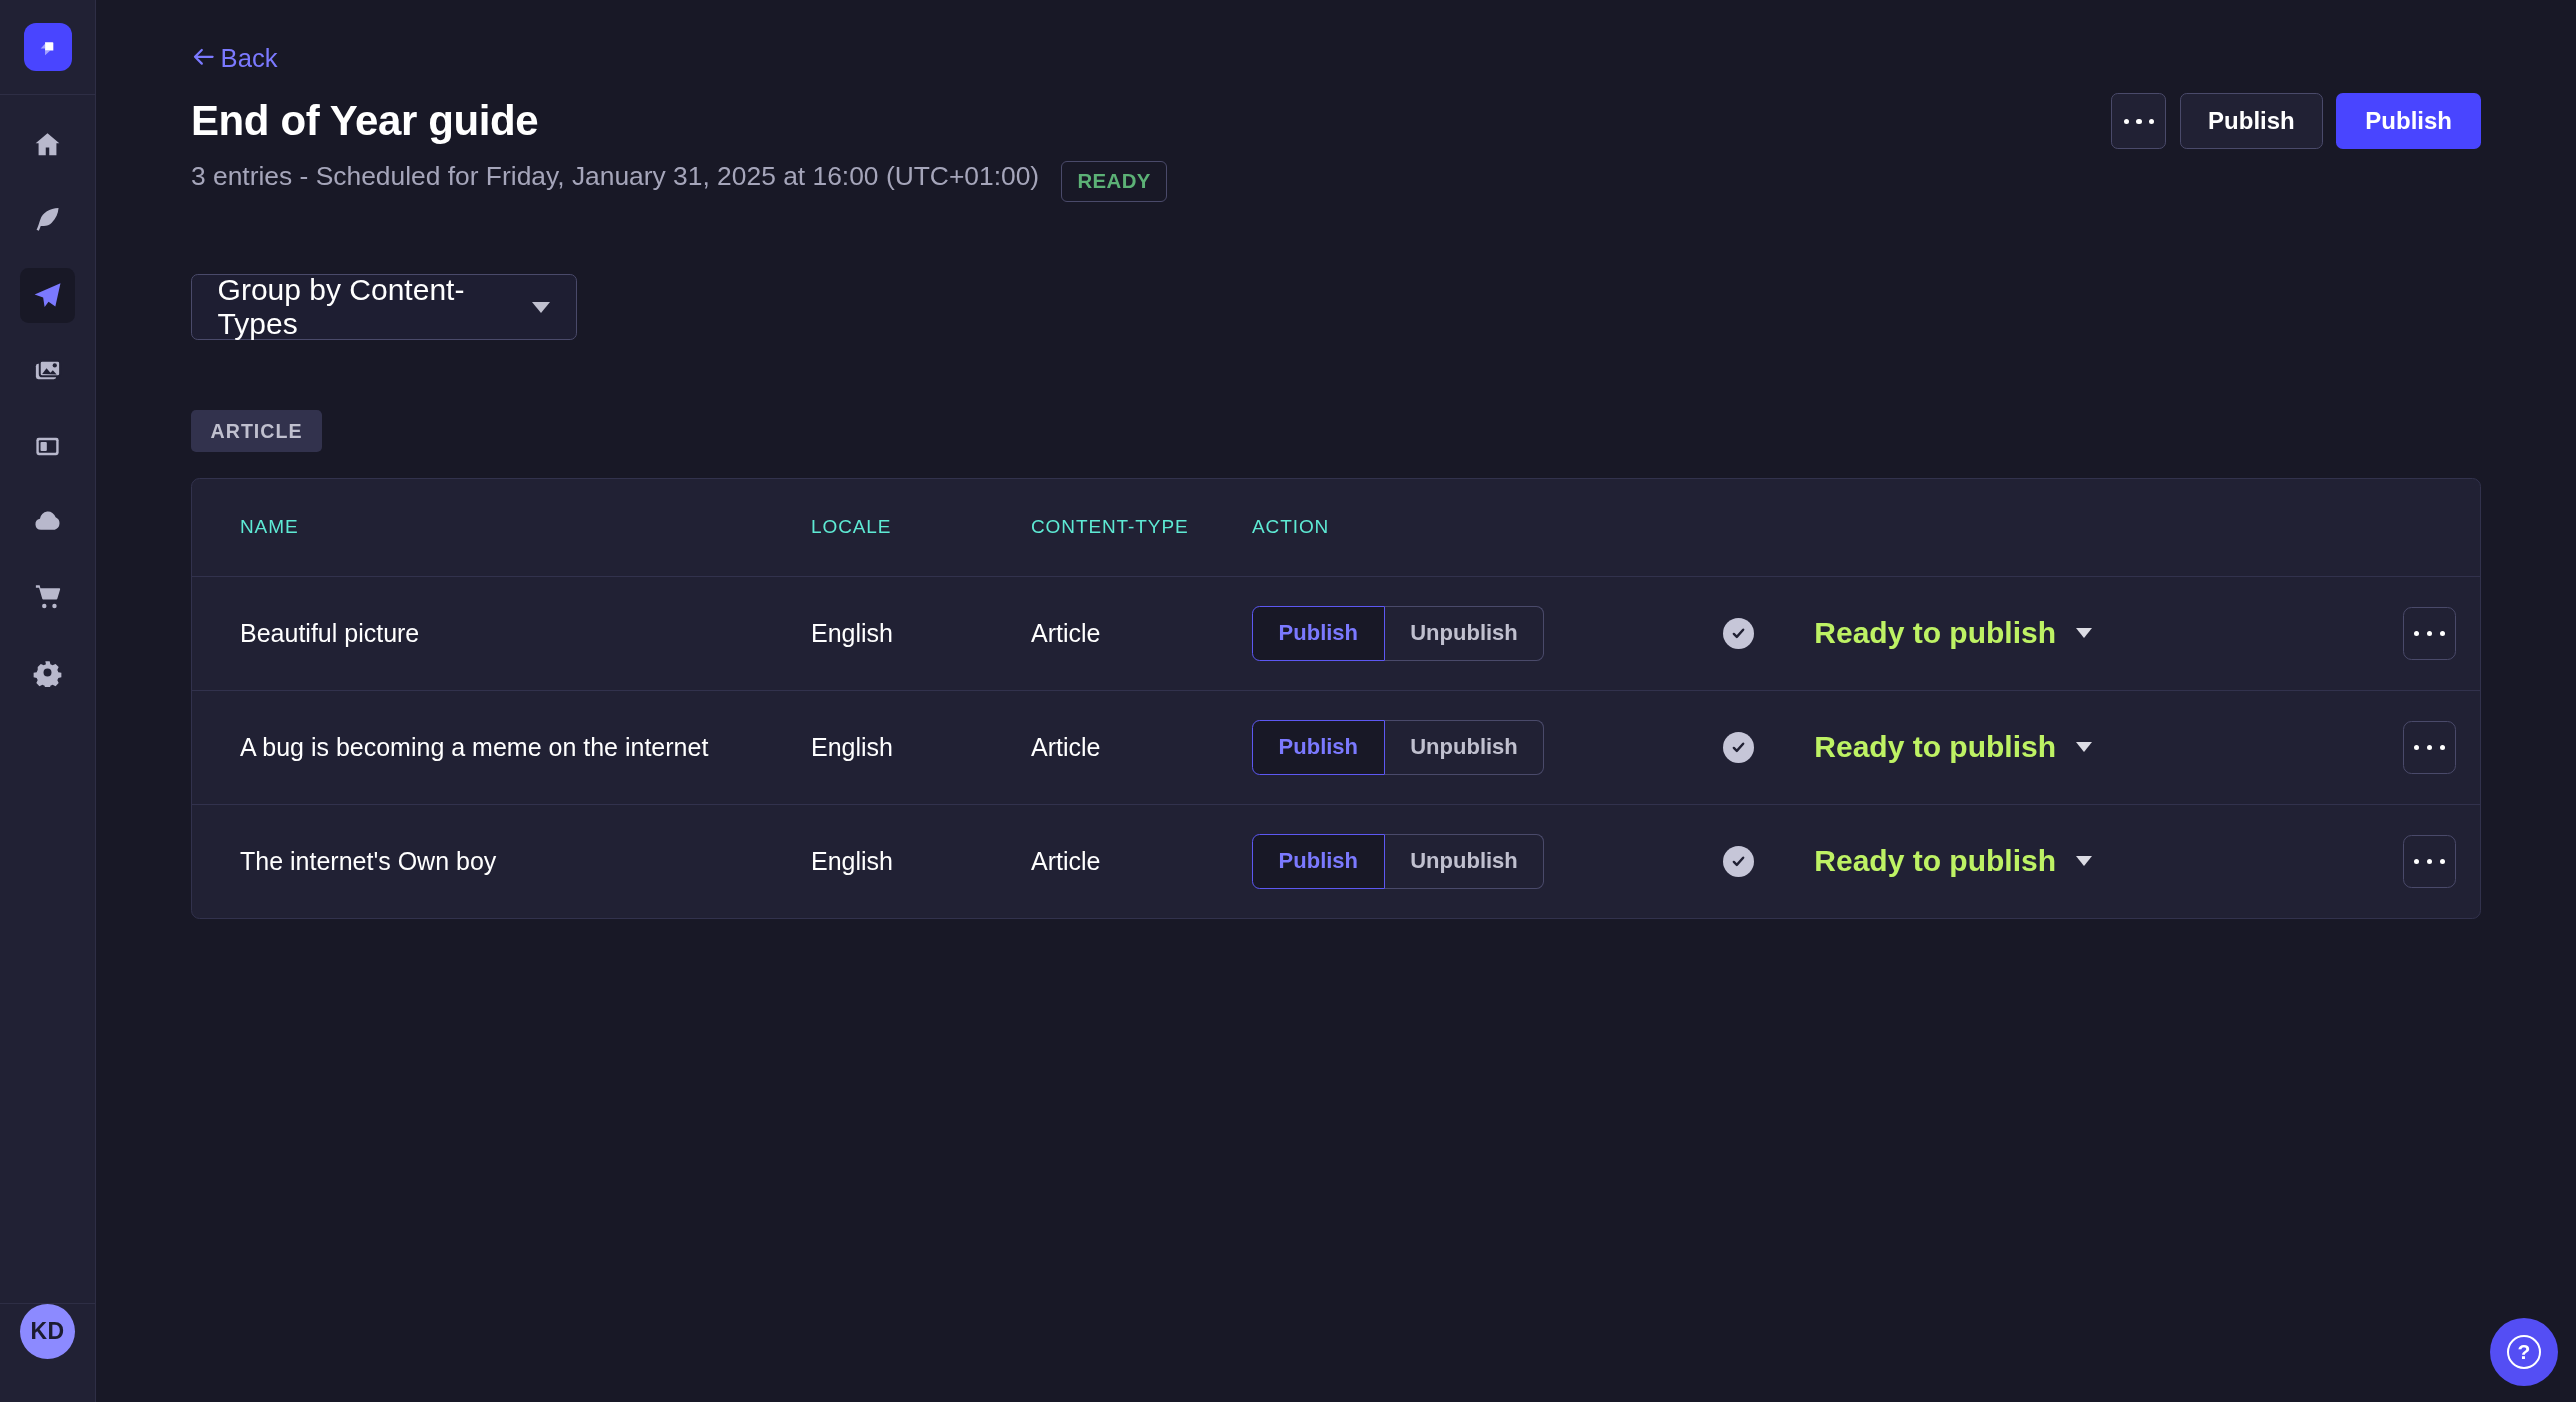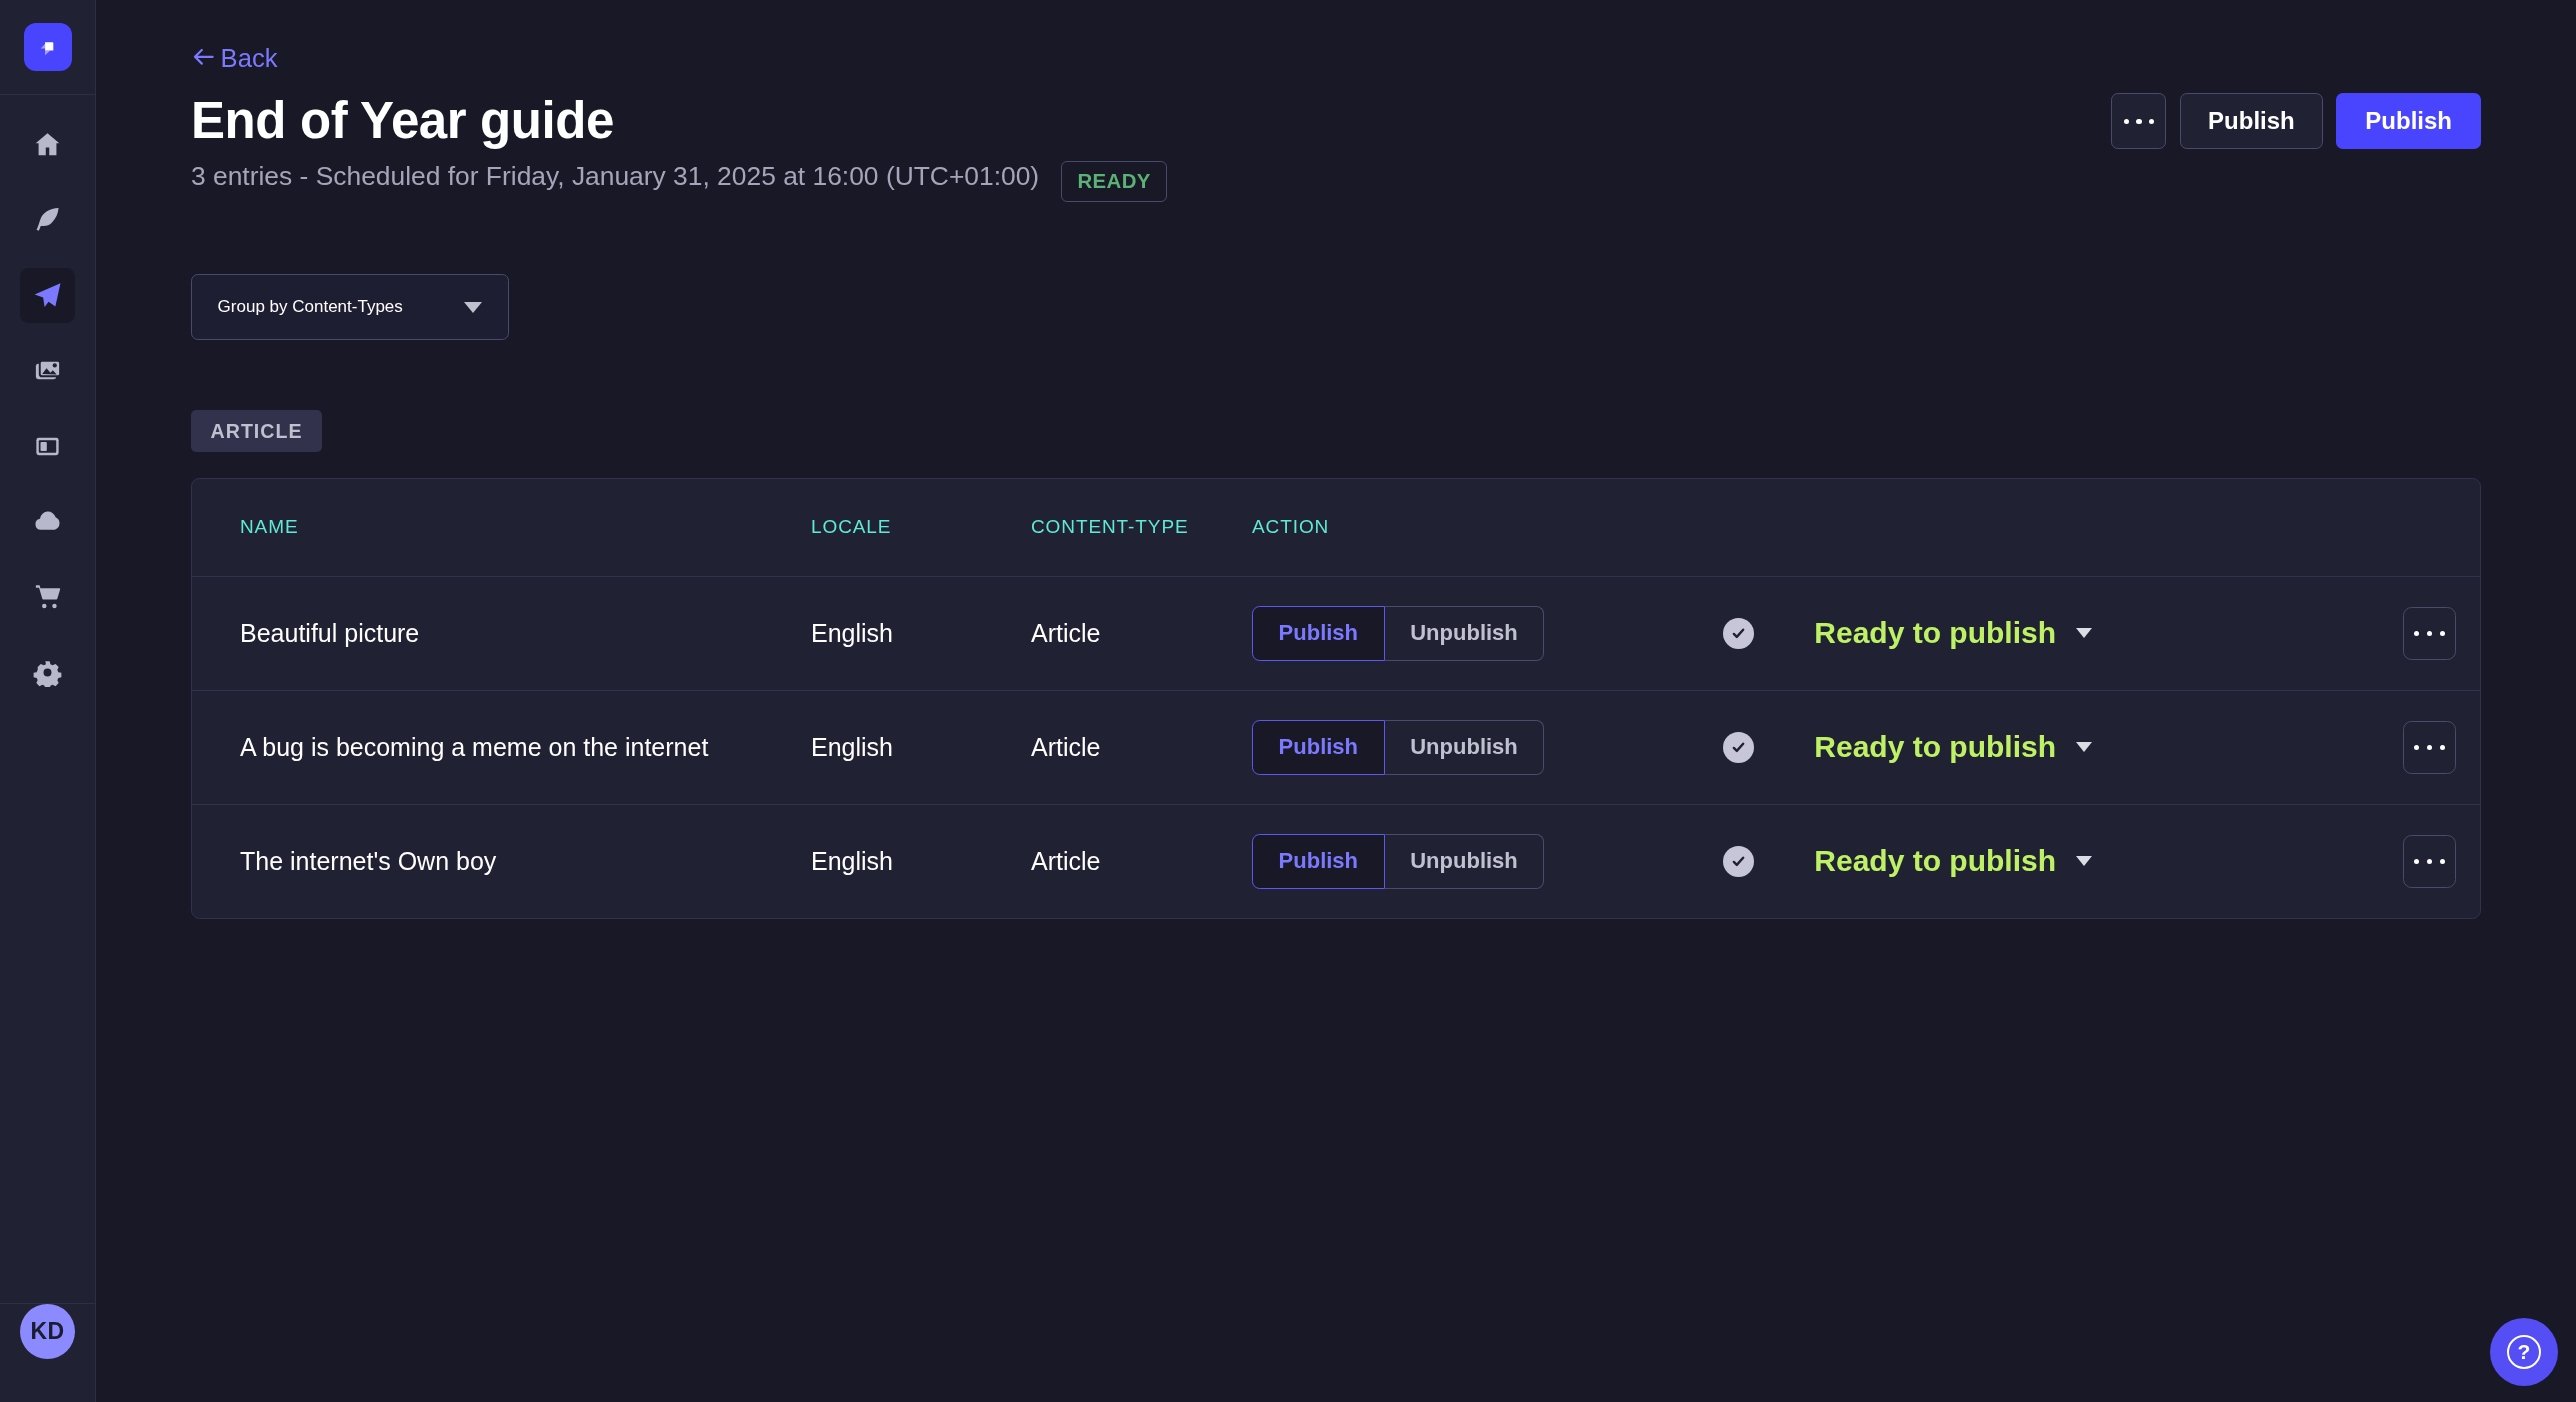--- a/index.html
+++ b/index.html
@@ -41,21 +41,21 @@
 
   
   .main { margin-left:96px; padding:44px 95px 0 95px; }
 
   .back-link {
     display:inline-flex; gap:4px;
     color:#7b79ff; font-size:25.6px; text-decoration:none; cursor:pointer; height:29px;
   }
 
   .title-row { display:flex; justify-content:space-between; align-items:flex-start; margin-top:20.4px; }
-  .page-title { font-size:51px; font-weight:700; color:#ffffff; line-height:56px; letter-spacing:-0.4px; }
+  .page-title { font-size:42px; font-weight:700; color:#ffffff; line-height:56px; letter-spacing:-0.4px; }
 
   .header-actions { display:flex; gap:13.6px; }
   .btn {
     height:56px; border-radius:6.8px; font-family:inherit; font-size:24px; font-weight:600;
     display:inline-flex; align-items:center; justify-content:center; cursor:pointer;
   }
   .btn-ghost { background:#212134; border:1.7px solid #4a4a6a; color:#ffffff; padding:0 27px; }
   .btn-more  { background:#212134; border:1.7px solid #4a4a6a; width:55px; padding:0; }
   .btn-primary { background:#4945ff; border:none; color:#ffffff; padding:0 29px; }
 
@@ -63,23 +63,23 @@
   .dots i { width:5.1px; height:5.1px; border-radius:50%; background:#ffffff; display:block; }
 
   .subtitle-row { display:flex; align-items:flex-start; gap:22px; margin-top:12px; height:43px; }
   .subtitle { color:#a5a5ba; font-size:26.4px; }
   .ready-badge {
     border:1.7px solid #4a4a6a; border-radius:6px; color:#5cb176;
     font-size:20.4px; font-weight:700; letter-spacing:0.4px; padding:7.7px 15.3px;
   }
 
   .select-box {
-    margin-top:70px; width:318px; height:66px; border:1.7px solid #4a4a6a; border-radius:6.8px;
+    margin-top:70px; width:386px; height:66px; border:1.7px solid #4a4a6a; border-radius:6.8px;
     background:#1e1e32; display:flex; align-items:center; justify-content:space-between;
-    padding:0 25.6px; cursor:pointer; font-size:17px; color:#ffffff;
+    padding:0 25.6px; cursor:pointer; font-size:30px; color:#ffffff;
   }
   .caret {
     width:0; height:0; border-left:9.4px solid transparent; border-right:9.4px solid transparent;
     border-top:11px solid #c0c0cf; display:inline-block;
   }
 
   .group-badge {
     margin-top:70px; display:inline-block; background:#32324d; color:#c0c0cf;
     font-size:19.6px; font-weight:600; letter-spacing:1px; padding:9.4px 19.6px; border-radius:5.1px;
   }

